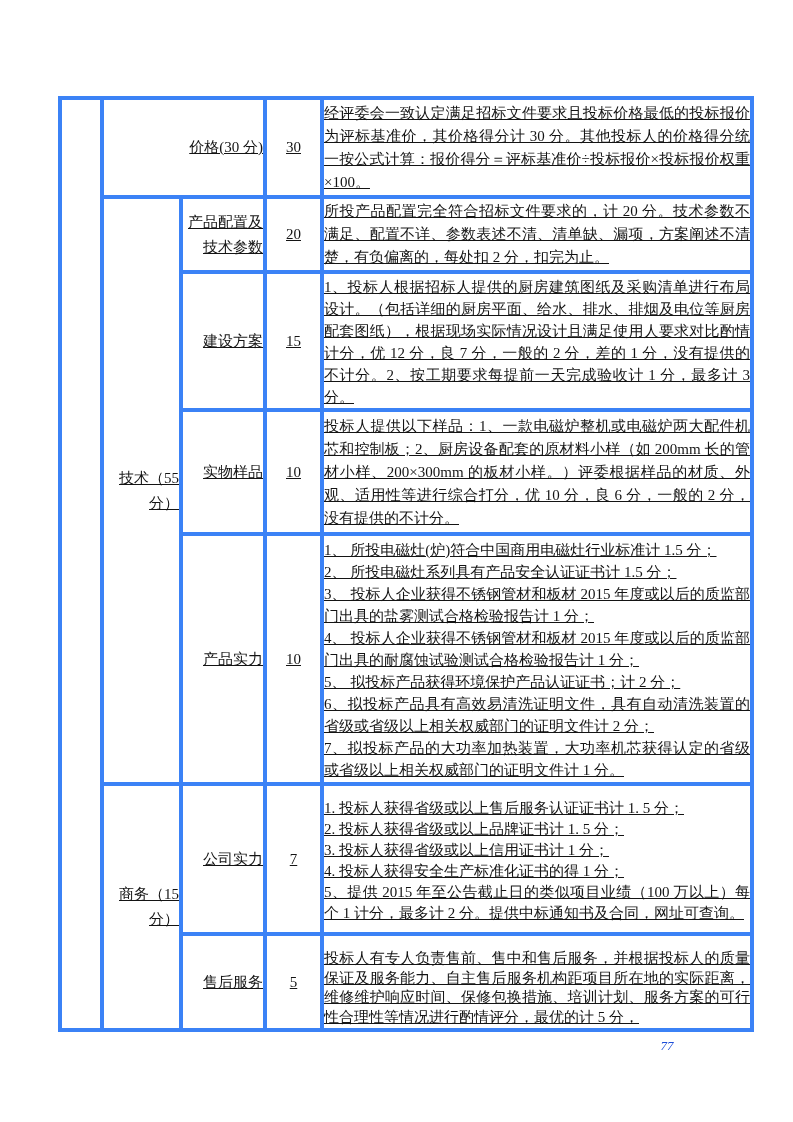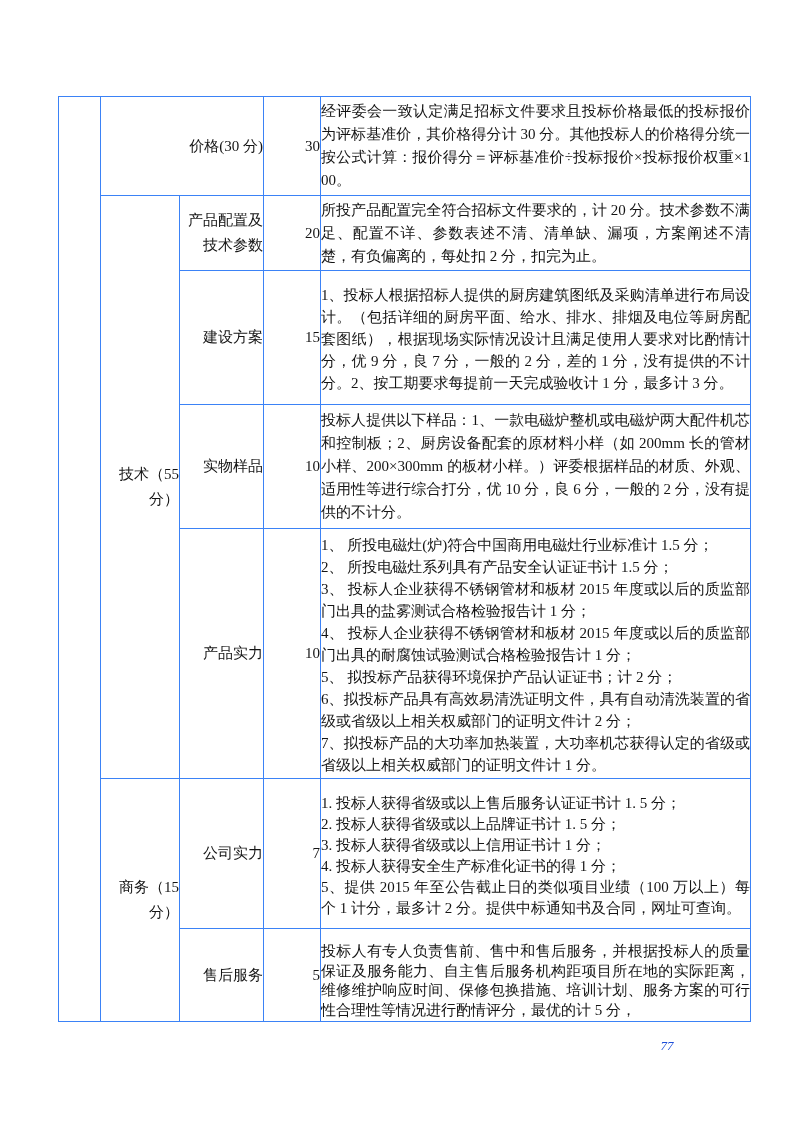--- a/index.html
+++ b/index.html
@@ -9,32 +9,33 @@
     color:#141414;
   }
   .page{position:relative;width:793px;height:1122px;background:#fff;overflow:hidden;}
 
   table.eval{
     position:absolute;left:58px;top:96px;width:692px;
     border-collapse:collapse;table-layout:fixed;
     font-size:15px;
   }
   table.eval td{
-    border:1px solid #3b82f6;
+    border:4px solid #3b82f6;
     padding:0;
     vertical-align:middle;
     word-break:break-all;
+    text-decoration:underline;
   }
   td.blank{border-top:1px solid #000;border-bottom:1px solid #000;}
   td.cat,td.sub{
     text-align:right;
     line-height:25px;
     padding:2px 3px;
   }
-  td.score{text-align:right;line-height:23px;}
+  td.score{text-align:center;line-height:23px;}
   td.desc{
     padding:4px 8px 3px 9px;
     text-align:justify;
     text-justify:inter-ideograph;
     line-height:23px;
   }
   tr.r3 td.desc,tr.r5 td.desc{line-height:22px;padding-top:2px;}
   tr.r6 td.desc{line-height:21px;padding-top:4px;}
   tr.r7 td.desc{vertical-align:top;line-height:19.5px;padding-top:13px;}
   tr.r7 td.desc .clamp{height:79px;overflow:hidden;}
@@ -80,21 +81,21 @@
         <td class="score">20</td>
         <td class="desc">
           <div>所投产品配置完全符合招标文件要求的，计 20 分。技术参数不满足、配置不详、参数表述不清、清单缺、漏项，方案阐述不清楚，有负偏离的，每处扣 2 分，扣完为止。</div>
         </td>
       </tr>
 
       <tr class="r3">
         <td class="sub">建设方案</td>
         <td class="score">15</td>
         <td class="desc">
-          <div>1、投标人根据招标人提供的厨房建筑图纸及采购清单进行布局设计。（包括详细的厨房平面、给水、排水、排烟及电位等厨房配套图纸），根据现场实际情况设计且满足使用人要求对比酌情计分，优 9 分，良 7 分，一般的 2 分，差的 1 分，没有提供的不计分。2、按工期要求每提前一天完成验收计 1 分，最多计 3 分。</div>
+          <div>1、投标人根据招标人提供的厨房建筑图纸及采购清单进行布局设计。（包括详细的厨房平面、给水、排水、排烟及电位等厨房配套图纸），根据现场实际情况设计且满足使用人要求对比酌情计分，优 12 分，良 7 分，一般的 2 分，差的 1 分，没有提供的不计分。2、按工期要求每提前一天完成验收计 1 分，最多计 3 分。</div>
         </td>
       </tr>
 
       <tr class="r4">
         <td class="sub">实物样品</td>
         <td class="score">10</td>
         <td class="desc">
           <div>投标人提供以下样品：1、一款电磁炉整机或电磁炉两大配件机芯和控制板；2、厨房设备配套的原材料小样（如 200mm 长的管材小样、200×300mm 的板材小样。）评委根据样品的材质、外观、适用性等进行综合打分，优 10 分，良 6 分，一般的 2 分，没有提供的不计分。</div>
         </td>
       </tr>

